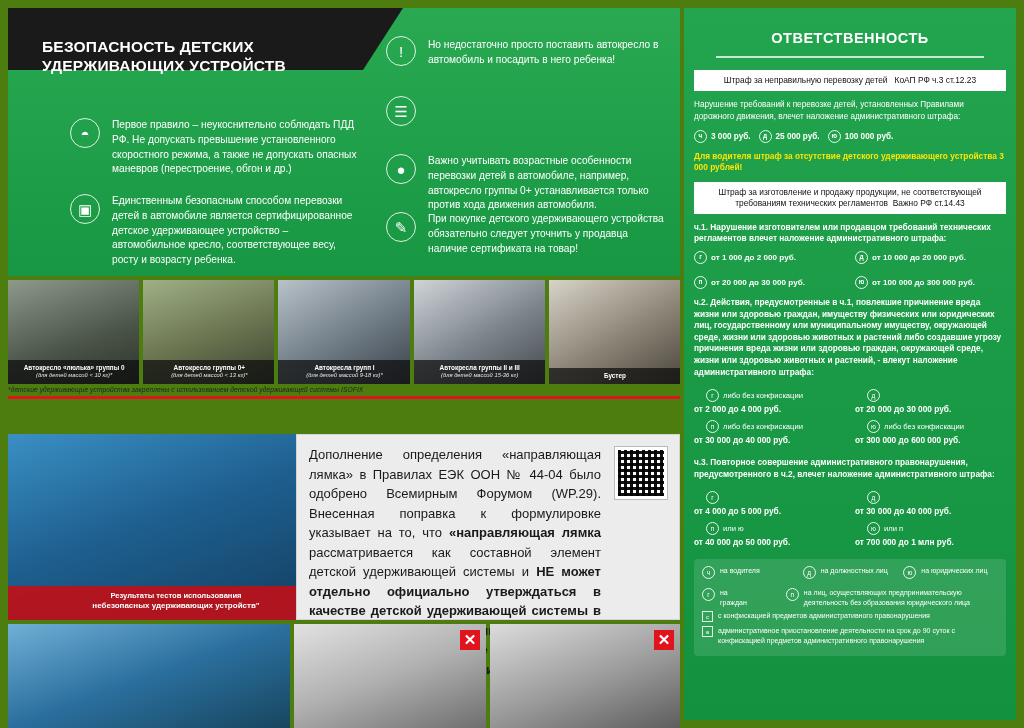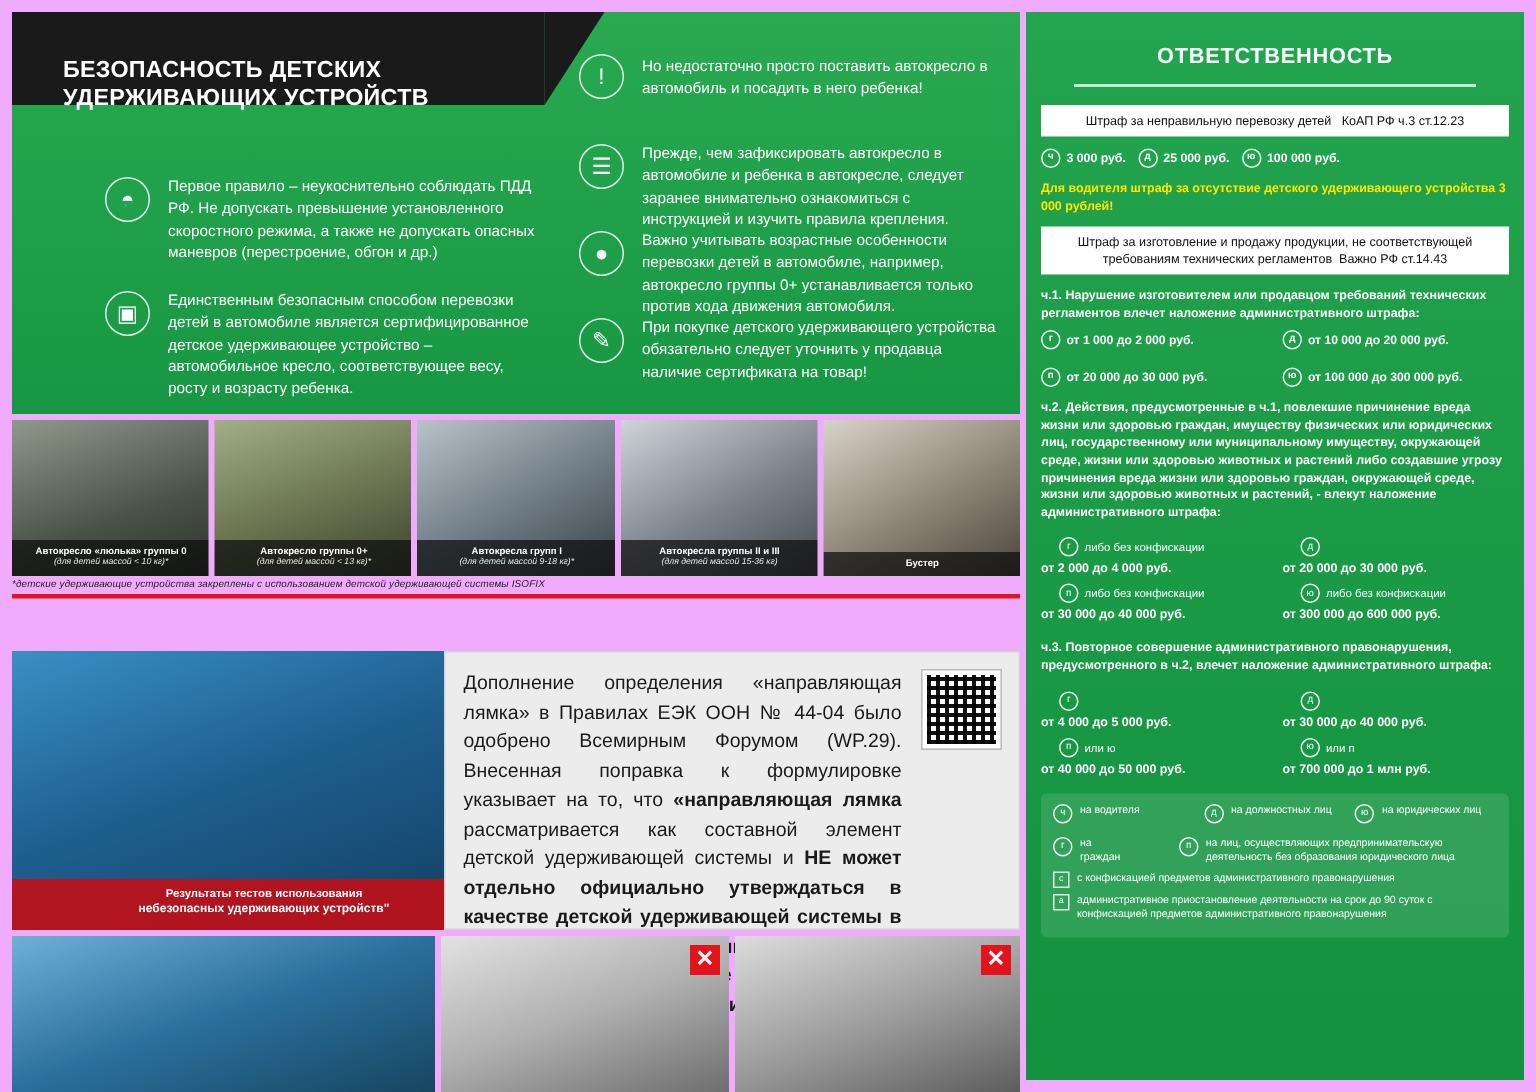--- a/index.html
+++ b/index.html
@@ -4,21 +4,21 @@
 <style>
   * { box-sizing: border-box; }
   html, body { margin:0; padding:0; }
   body {
     width:1024px; height:728px;
     font-family: "Liberation Sans", sans-serif;
     background:#ffffff;
     overflow:hidden;
     position:relative;
   }
-  .page { position:relative; width:1024px; height:728px; background:#f0abfc; }
+  .page { position:relative; width:1024px; height:728px; background:#4d7c0f; }
 
   
   .left-col { position:absolute; left:8px; top:8px; width:672px; height:712px; }
 
   .green-panel {
     position:absolute; left:0; top:0; width:672px; height:268px;
     background:#1f9c4a;
     background-image: linear-gradient(180deg,#2aa952 0%, #179743 100%);
     overflow:hidden;
   }
@@ -205,21 +205,20 @@
         <div class="bullet-txt">Единственным безопасным способом перевозки детей в автомобиле является сертифицированное детское удерживающее устройство – автомобильное кресло, соответствующее весу, росту и возрасту ребенка.</div>
       </div>
 
       <div class="bullet-row rc-0">
         <div class="bullet-ico">!</div>
         <div class="bullet-txt">Но недостаточно просто поставить автокресло в автомобиль и посадить в него ребенка!</div>
       </div>
 
       <div class="bullet-row rc-1">
         <div class="bullet-ico">☰</div>
-        <div class="bullet-txt">Прежде, чем зафиксировать автокресло в автомобиле и ребенка в автокресле, следует заранее внимательно ознакомиться с инструкцией и изучить правила крепления.</div>
       </div>
 
       <div class="bullet-row rc-2">
         <div class="bullet-ico">●</div>
         <div class="bullet-txt">Важно учитывать возрастные особенности перевозки детей в автомобиле, например, автокресло группы 0+ устанавливается только против хода движения автомобиля.</div>
       </div>
 
       <div class="bullet-row rc-3">
         <div class="bullet-ico">✎</div>
         <div class="bullet-txt">При покупке детского удерживающего устройства обязательно следует уточнить у продавца наличие сертификата на товар!</div>
@@ -290,20 +289,21 @@
 
   <div class="right-col">
     <div class="resp-title">ОТВЕТСТВЕННОСТЬ</div>
     <div class="resp-underline"></div>
 
     <div class="white-bar">
       <span>Штраф за неправильную перевозку детей</span>
       &nbsp;&nbsp;<span class="art">КоАП РФ ч.3 ст.12.23</span>
     </div>
 
+    <p class="body-text">Нарушение требований к перевозке детей, установленных Правилами дорожного движения, влечет наложение административного штрафа:</p>
 
     <div class="fines-row">
       <div class="fine">
         <span class="chip">ч</span>
         <span>3 000 руб.</span>
       </div>
       <div class="fine">
         <span class="chip">д</span>
         <span>25 000 руб.</span>
       </div>

